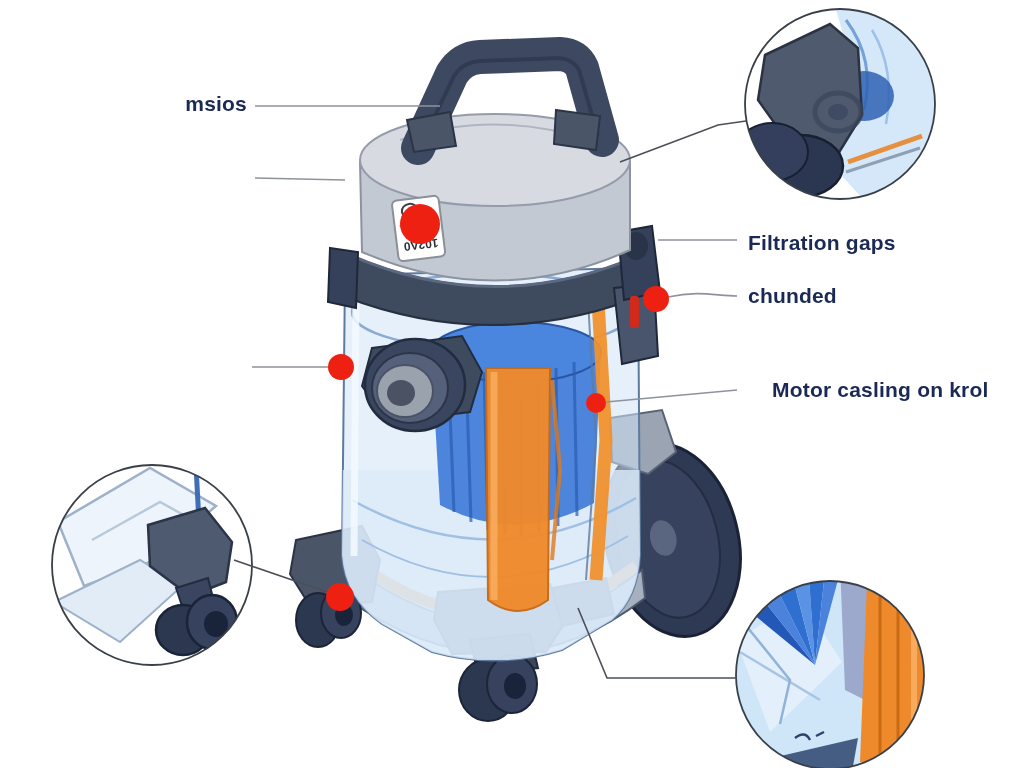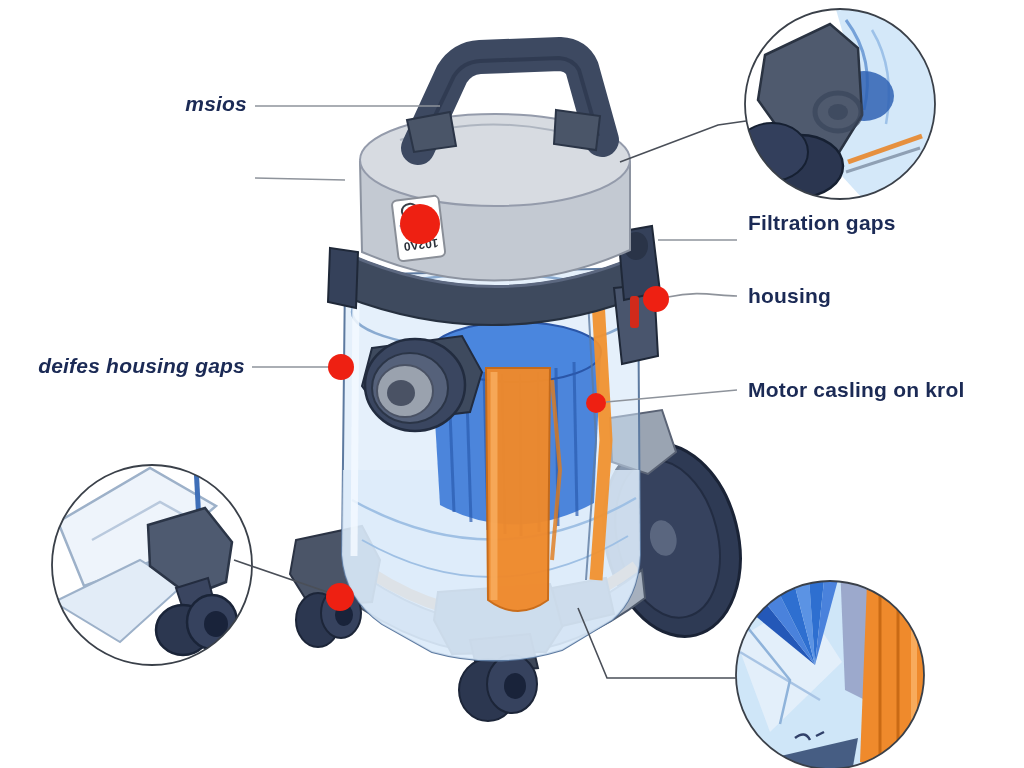--- a/index.html
+++ b/index.html
@@ -5,21 +5,21 @@
   html,body{margin:0;padding:0;background:#ffffff;}
   .stage{
     position:relative;width:1024px;height:768px;overflow:hidden;
     background:#ffffff;font-family:"Liberation Sans",sans-serif;
   }
   .stage svg{position:absolute;left:0;top:0;}
   .callout{
     position:absolute;color:#1b2a55;font-size:21px;font-weight:600;
     letter-spacing:.2px;white-space:nowrap;line-height:25px;
   }
-  .callout.right-align{text-align:left;font-style:italic;}
+  .callout.right-align{text-align:left;}
   .callout span{display:block;}
 </style>
 </head>
 <body>
 
 <div class="stage">
 
   <svg width="1024" height="768" viewBox="0 0 1024 768">
     <defs>
       <clipPath id="clip-c1">
@@ -218,29 +218,26 @@
       <circle cx="596" cy="403" r="10" fill="#ee2012"></circle>
       <circle cx="340" cy="597" r="14" fill="#ee2012"></circle>
     </g>
   </svg>
 
   <div class="callout right-align" style="right:777px;top:91px;">
     <span>msios</span>
   </div>
 
 
-  <div class="callout right-align" style="right:779px;top:353px;">
-    <span>deifes housing gaps</span>
-  </div>
-
-  <div class="callout" style="left:748px;top:210px;text-align:right;">
+
+  <div class="callout" style="left:748px;top:230px;text-align:right;">
     <span>Filtration gaps</span>
   </div>
 
   <div class="callout" style="left:748px;top:283px;">
-    <span>housing</span>
-  </div>
-
-  <div class="callout" style="left:748px;top:377px;">
+    <span>chunded</span>
+  </div>
+
+  <div class="callout" style="left:772px;top:377px;">
     <span>Motor casling on krol</span>
   </div>
 
 </div>
 
 </body></html>

